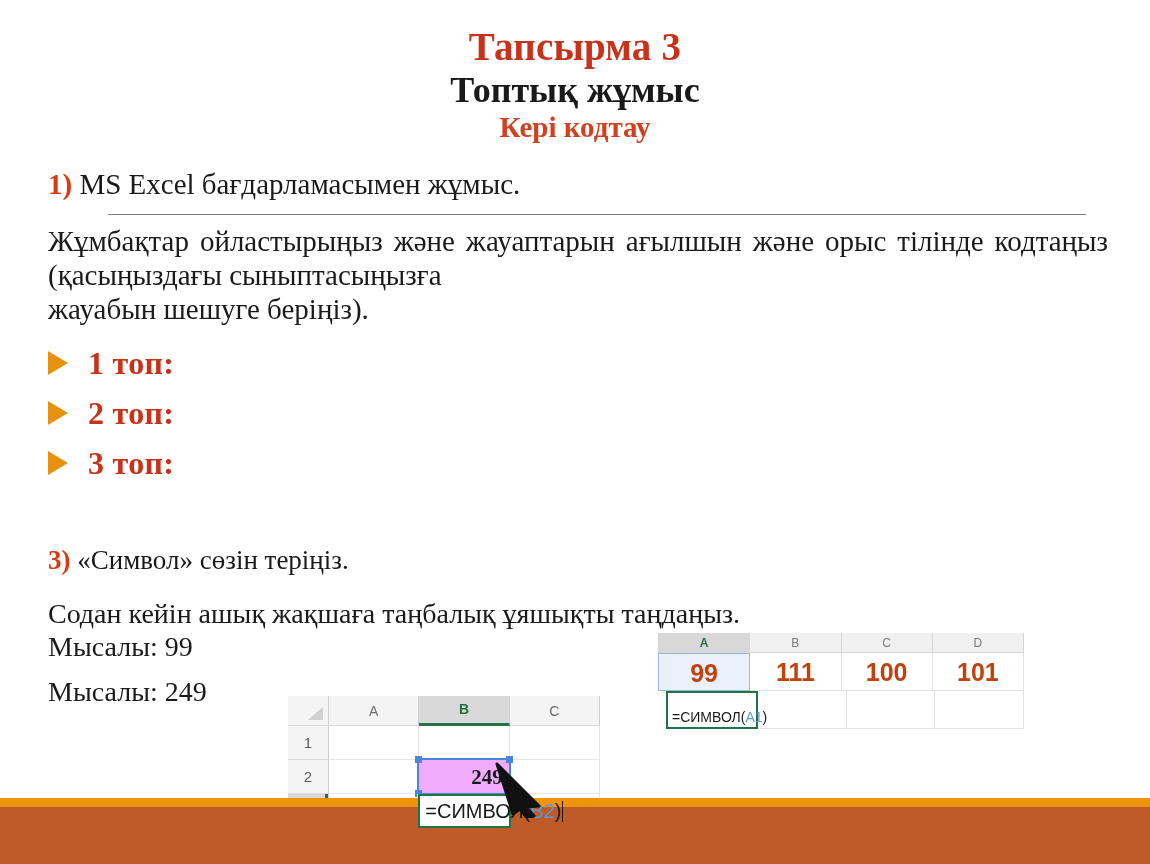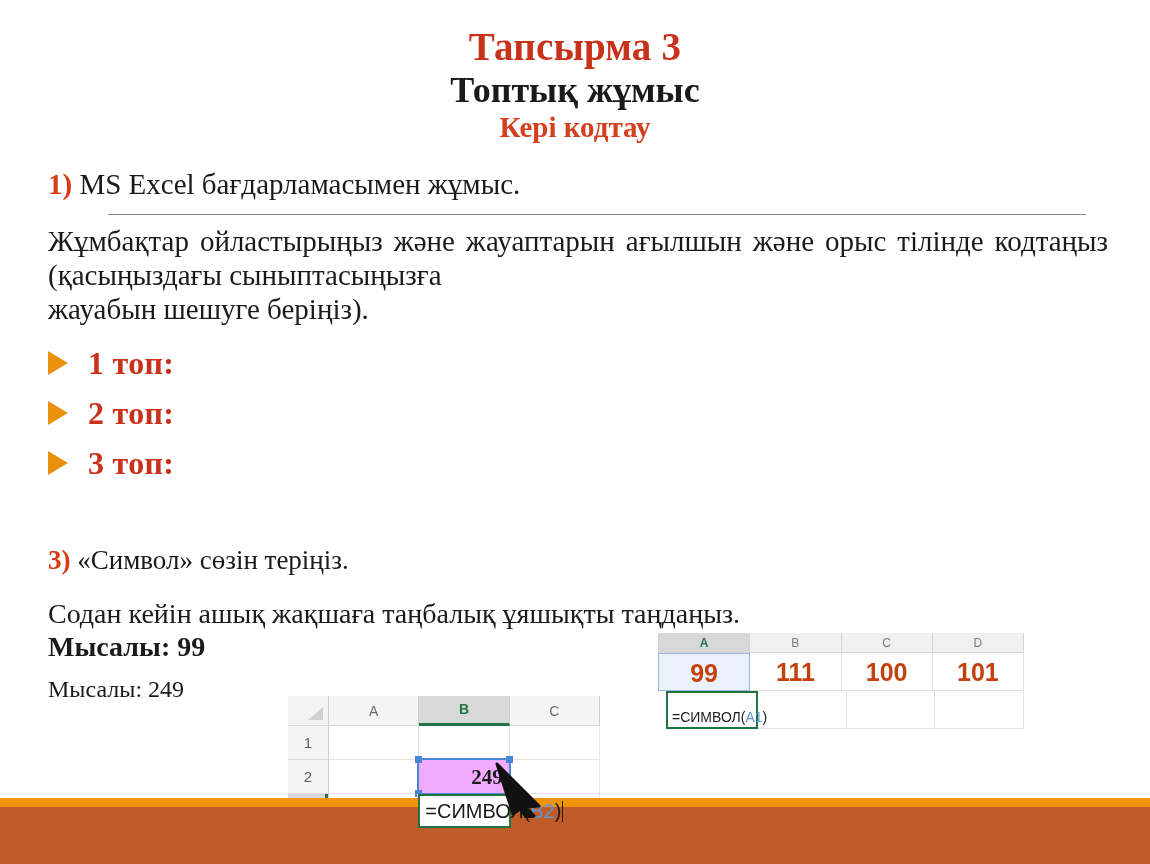--- a/index.html
+++ b/index.html
@@ -135,27 +135,26 @@
     text-align: justify;
     text-justify: inter-word;
     line-height: 1.16;
   }
   .example-1 {
     position: absolute;
     left: 48px;
     top: 631px;
     font-size: 28px;
     color: #1a1a1a;
-    font-weight: bold;
   }
   .example-2 {
     position: absolute;
     left: 48px;
     top: 676px;
-    font-size: 24px;
+    font-size: 28px;
     color: #1a1a1a;
   }
 
   
   .band-stripe {
     position: absolute;
     left: 0;
     top: 798px;
     width: 1150px;
     height: 9px;

